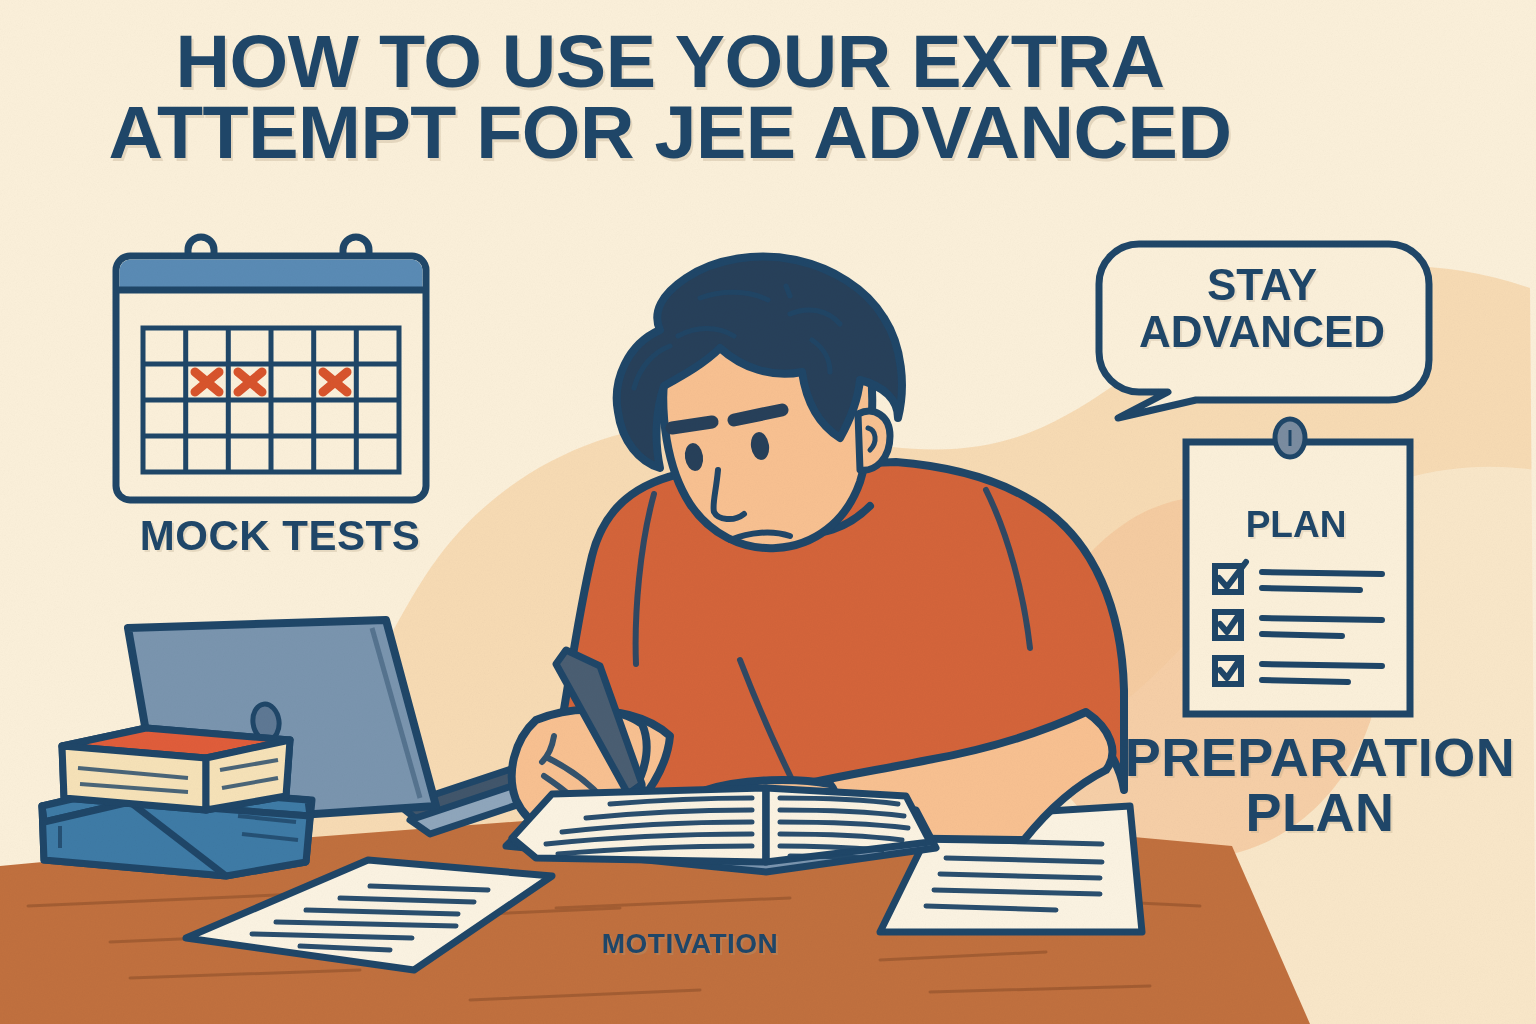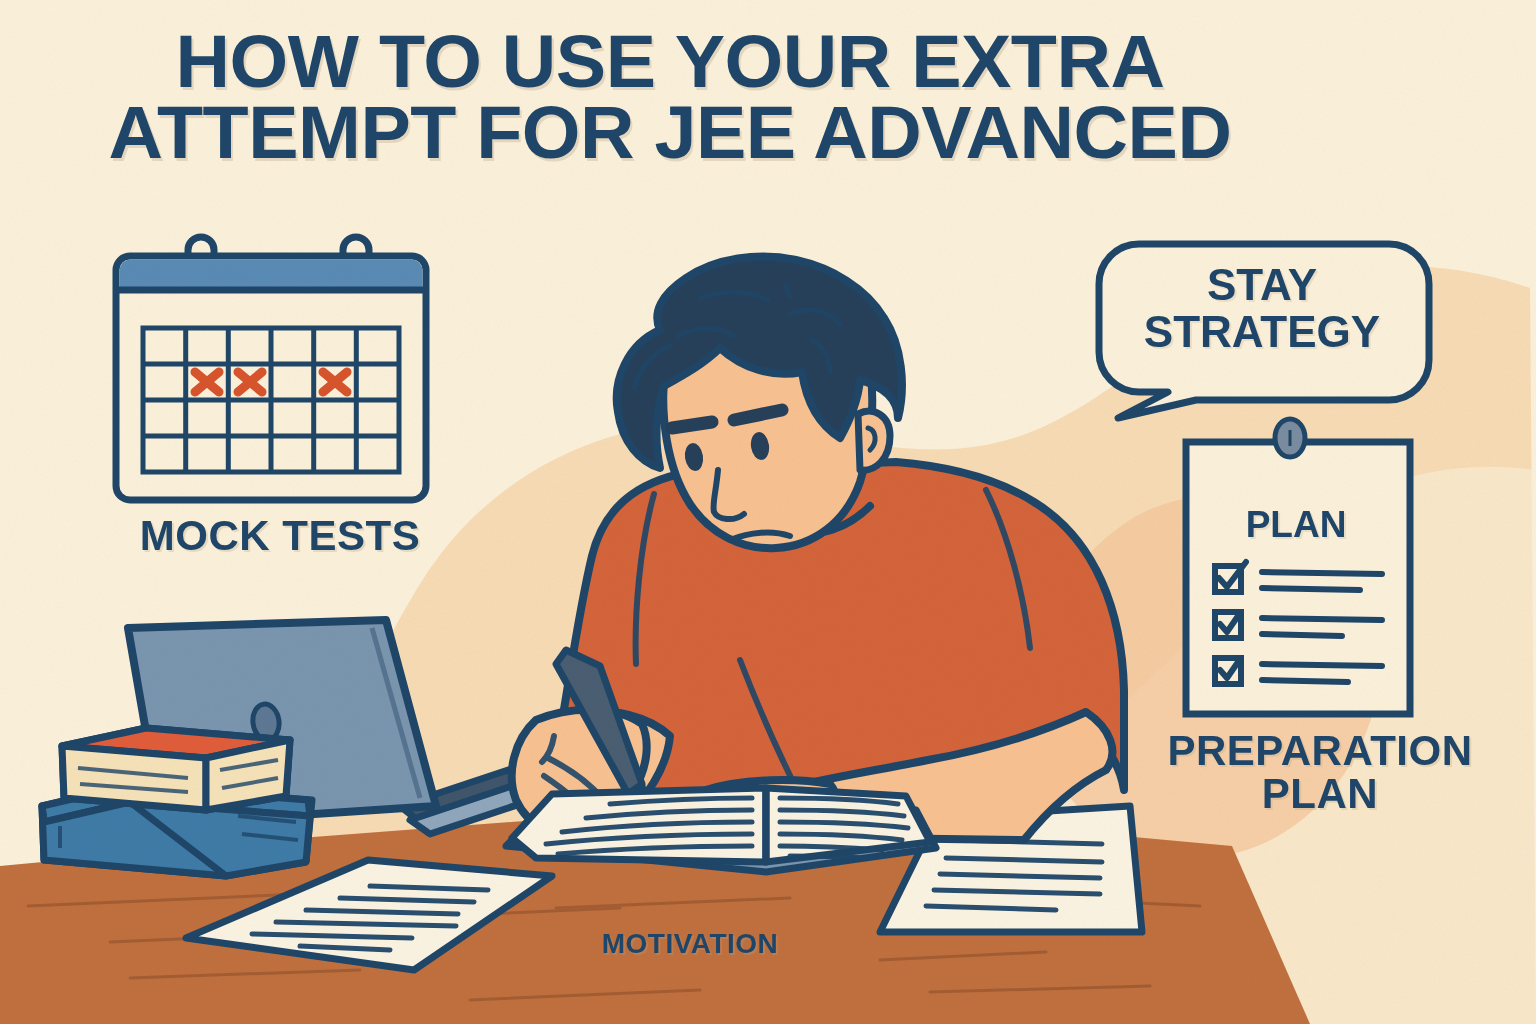--- a/index.html
+++ b/index.html
@@ -52,21 +52,21 @@
     letter-spacing: 0.5px;
     pointer-events: none;
     line-height: 1.02;
   }
   #label-mock {
     left: 60px; top: 515px; width: 440px;
     font-size: 42px;
   }
   #label-prep {
     left: 1120px; top: 730px; width: 400px;
-    font-size: 42px;
+    font-size: 54px;
   }
   #label-motivation {
     left: 430px; top: 930px; width: 520px;
     font-size: 28px;
   }
   .bubble-text {
     position: absolute;
     left: 1108px; top: 262px; width: 308px;
     text-align: center;
     font-family: "Liberation Sans Narrow", "Liberation Sans", sans-serif;
@@ -443,21 +443,21 @@
     <rect width="1536" height="1024" filter="url(#grainFilter)"></rect>
   </svg>
 
   <div class="title-block">
     <span class="title-line">HOW TO USE YOUR EXTRA</span>
     <span class="title-line">ATTEMPT FOR JEE ADVANCED</span>
   </div>
 
   <div class="bubble-text">
     <span>STAY</span><br>
-    <span>STRATEGY</span>
+    <span>ADVANCED</span>
   </div>
 
   <div class="clip-text">
     <br>
     <span>PLAN</span>
   </div>
 
   <div class="cap-label" id="label-mock">MOCK TESTS</div>
 
   <div class="cap-label" id="label-prep">

